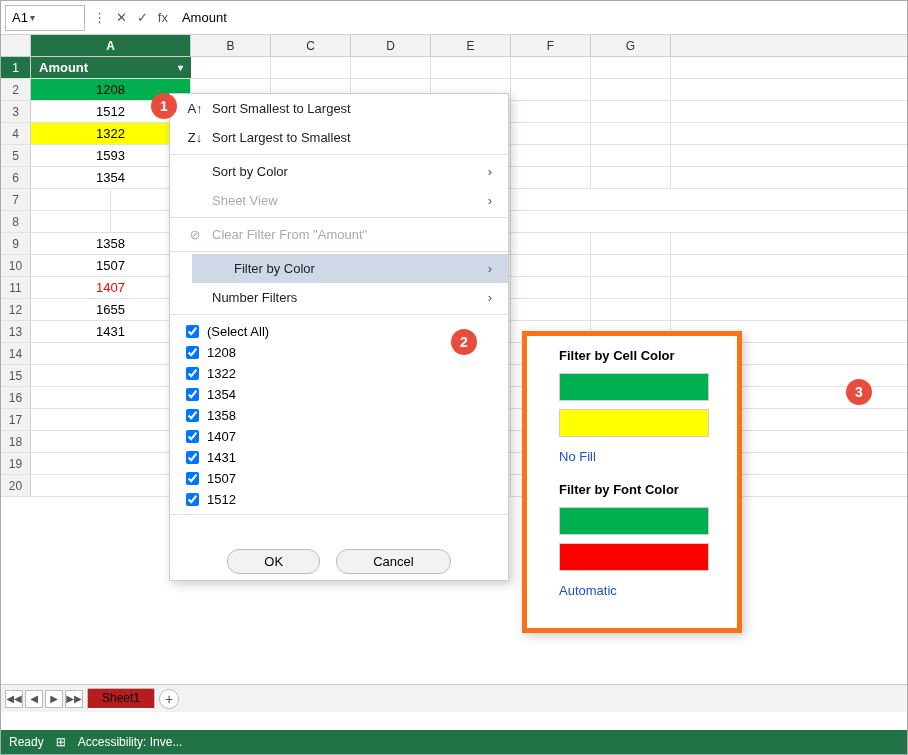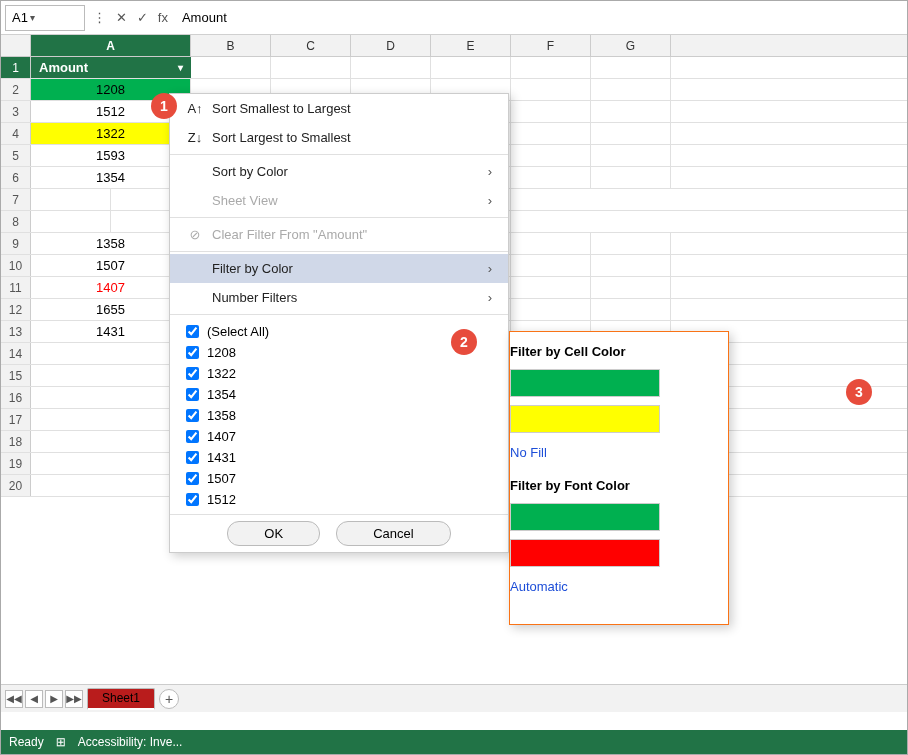--- a/index.html
+++ b/index.html
@@ -243,21 +243,21 @@
       font-size: 13px;
     }
     .menu-item {
       padding: 7px 16px;
       cursor: pointer;
       display: flex;
       align-items: center;
       gap: 8px;
       color: #222;
     }
-    .menu-item.highlighted { background: #dce6f1; }
+    .menu-item.highlighted { background: #dce6f1; margin-left: 22px; }
     .menu-item.disabled { color: #aaa; cursor: default; }
     .menu-separator { height: 1px; background: #e0e0e0; margin: 2px 0; }
     .menu-item-icon { font-size: 13px; width: 18px; text-align: center; }
     .menu-item-arrow { margin-left: auto; color: #555; }
     .menu-search {
       padding: 6px 10px;
       border-bottom: 1px solid #e0e0e0;
       display: flex;
       align-items: center;
       gap: 6px;
@@ -291,33 +291,34 @@
       justify-content: center;
       gap: 16px;
     }
     .menu-btn {
       padding: 4px 36px;
       font-size: 13px;
       border: 1px solid #bbb;
       background: #f2f2f2;
       cursor: pointer;
       border-radius: 12px;
+      margin-top: 28px;
     }
 
     
     .submenu-panel {
       position: absolute;
-      left: 508px;
+      left: 521px;
       top: 330px;
       width: 220px;
       background: #fff;
-      border: 1px solid #f97316;
+      border: 5px solid #f97316;
       box-shadow: 3px 3px 10px rgba(0,0,0,0.2);
       z-index: 101;
-      padding: 12px 0;
+      padding: 12px 32px;
       font-size: 13px;
     }
     .submenu-title {
       font-weight: bold;
       font-size: 13px;
       margin-bottom: 10px;
     }
     .color-swatch {
       width: 150px;
       height: 28px;

